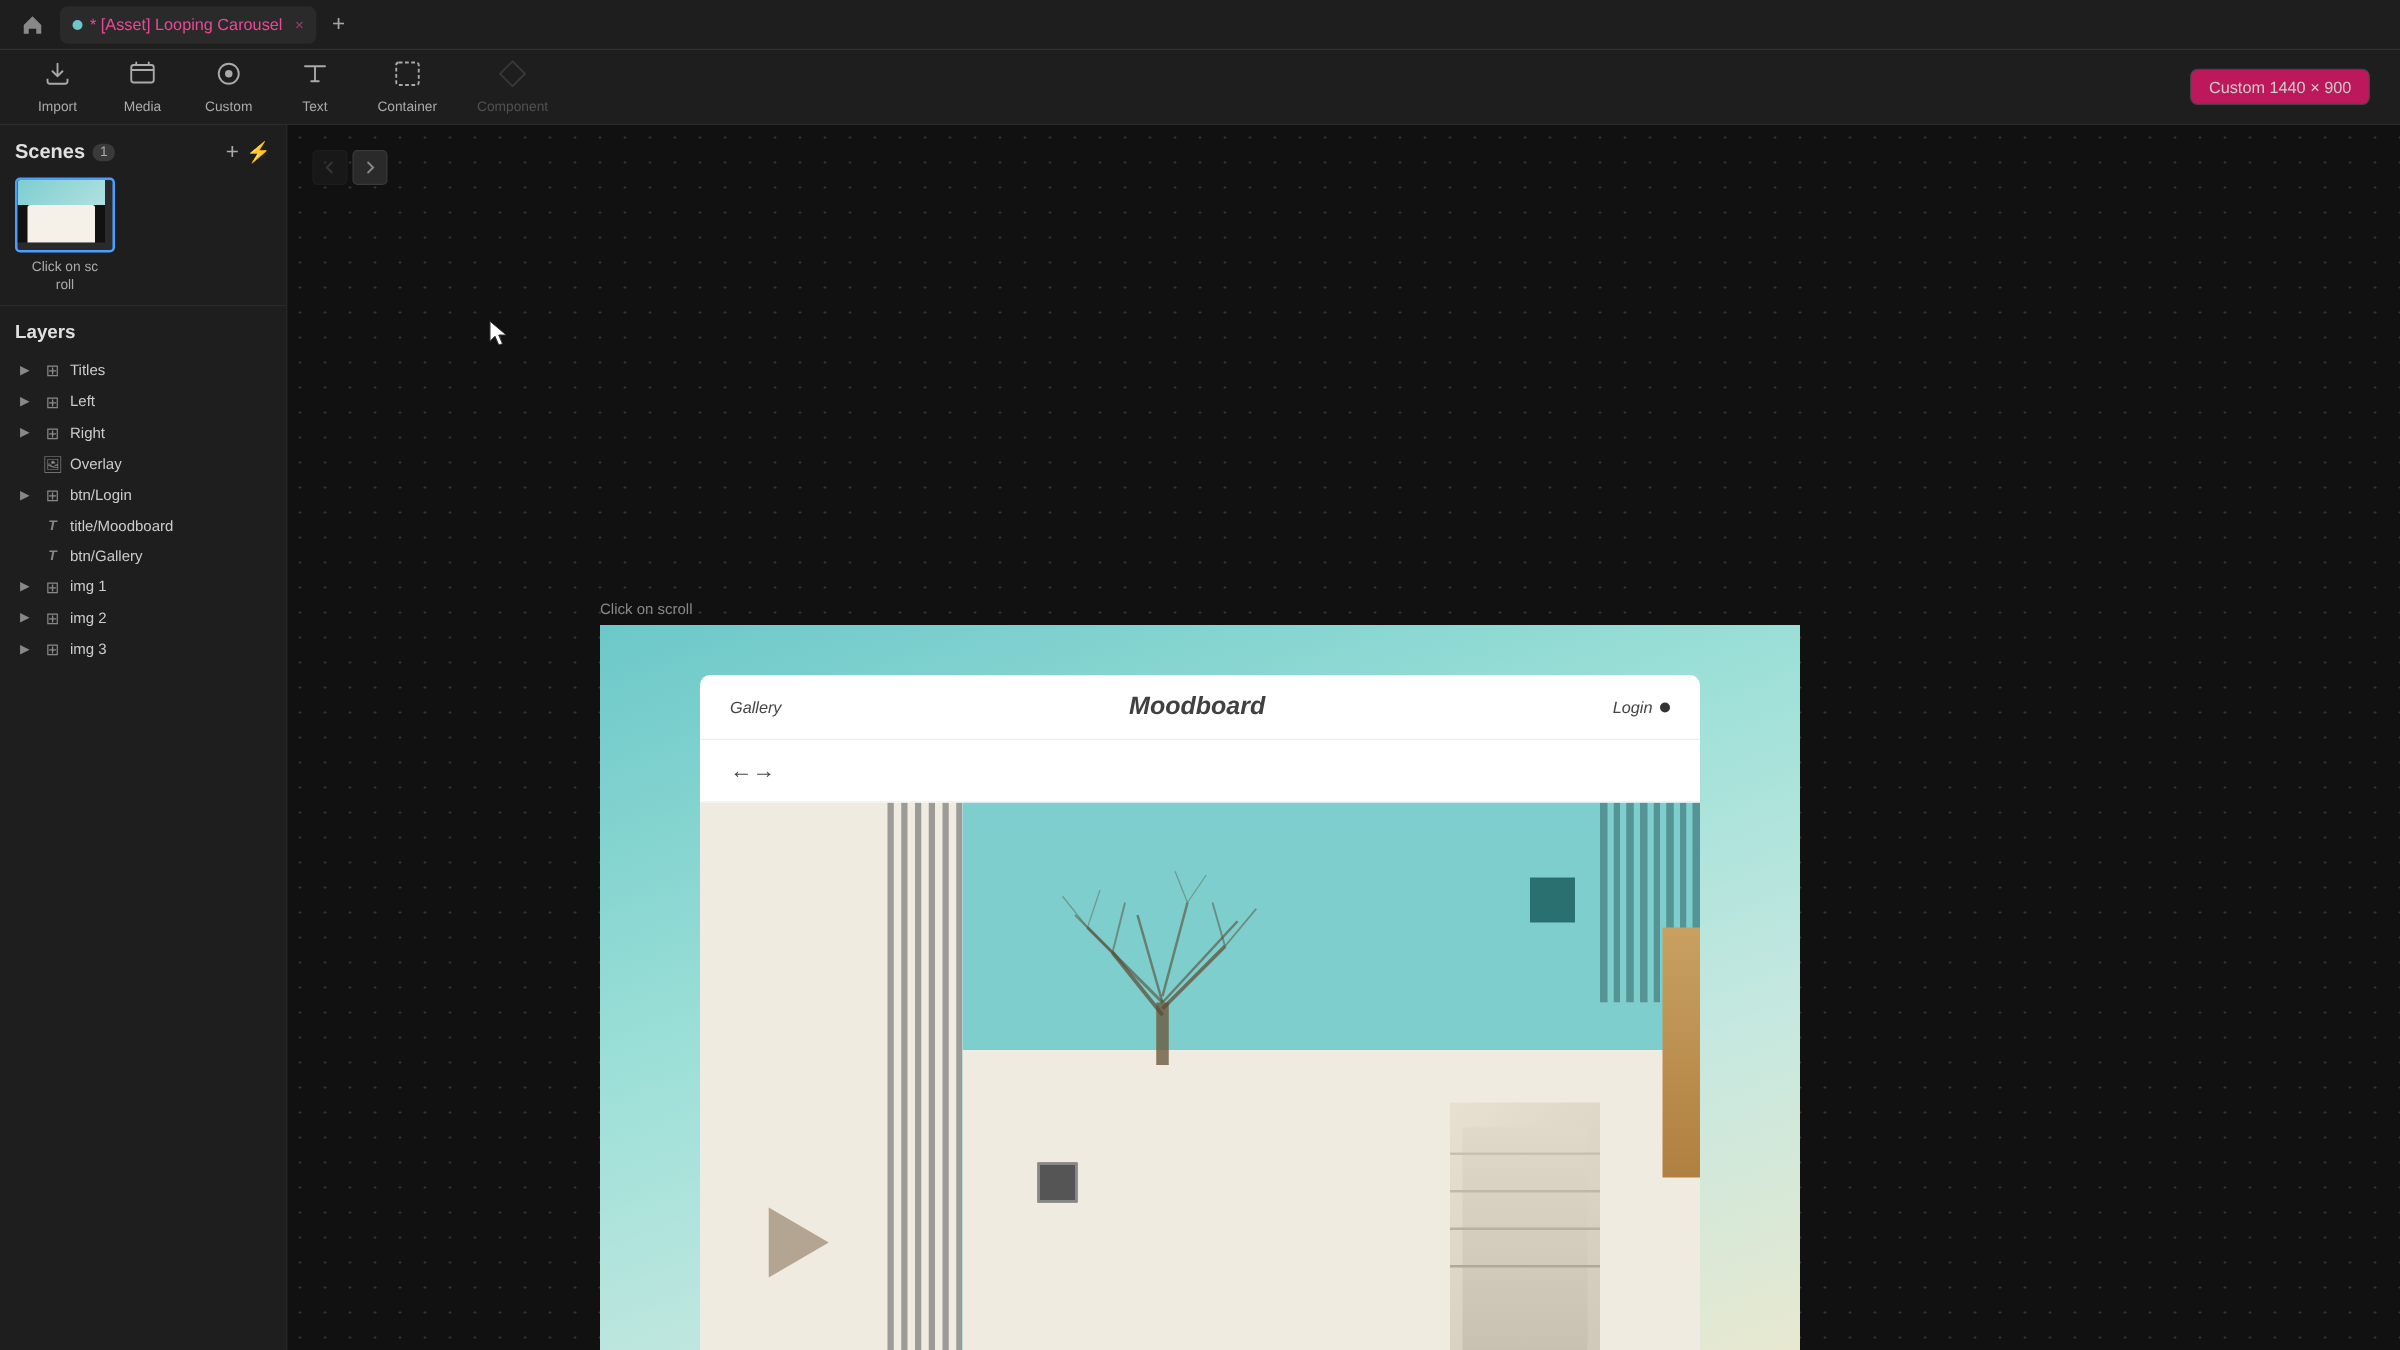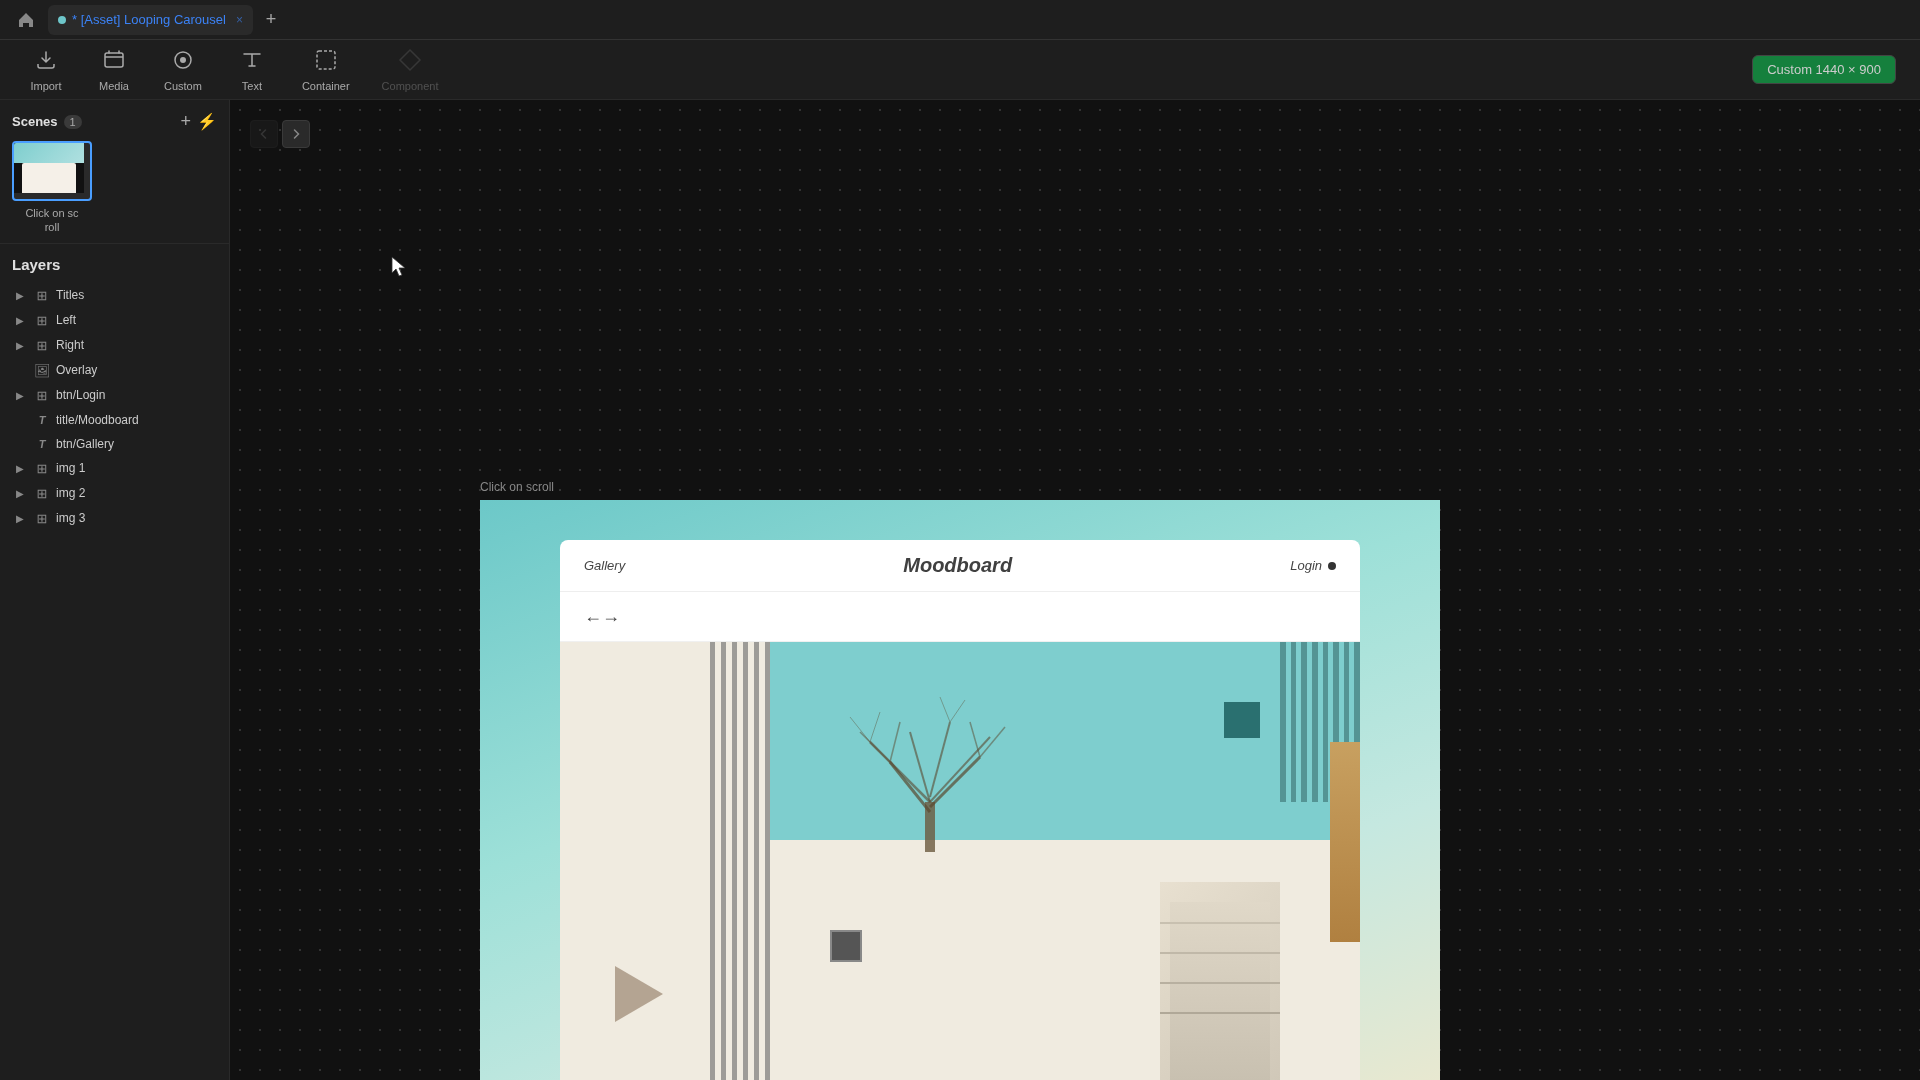--- a/index.html
+++ b/index.html
@@ -27,21 +27,21 @@
     .tab-item {
       display: flex;
       align-items: center;
       gap: 6px;
       background: #2a2a2a;
       border-radius: 6px;
       padding: 4px 10px;
       height: 30px;
       cursor: pointer;
       font-size: 13px;
-      color: #3b82f6;
+      color: #ec4899;
     }
     .tab-item .dot { width: 8px; height: 8px; background: #6ec6ca; border-radius: 50%; }
     .tab-close { margin-left: 4px; opacity: 0.6; cursor: pointer; font-size: 12px; }
     .tab-add { width: 28px; height: 28px; display: flex; align-items: center; justify-content: center; cursor: pointer; opacity: 0.6; font-size: 18px; }
 
     
     #toolbar {
       height: 60px;
       background: #1e1e1e;
       border-bottom: 1px solid #2a2a2a;
@@ -62,21 +62,21 @@
       cursor: pointer;
       min-width: 60px;
       color: #ccc;
     }
     .tool-btn .tool-icon { font-size: 20px; }
     .tool-btn .tool-label { font-size: 11px; color: #aaa; }
     .tool-btn.disabled { opacity: 0.35; cursor: default; }
     .viewport-size {
       position: absolute;
       right: 24px;
-      background: #15803d;
+      background: #be185d;
       border: 1px solid #444;
       border-radius: 6px;
       padding: 6px 14px;
       font-size: 13px;
       color: #ccc;
       cursor: pointer;
     }
 
     
     #main {
@@ -98,21 +98,21 @@
     #scenes-section {
       padding: 12px 12px 8px;
       border-bottom: 1px solid #2a2a2a;
     }
     .scenes-header {
       display: flex;
       align-items: center;
       gap: 6px;
       margin-bottom: 10px;
     }
-    .scenes-title { font-size: 13px; font-weight: 600; color: #e0e0e0; }
+    .scenes-title { font-size: 16px; font-weight: 600; color: #e0e0e0; }
     .scenes-count {
       background: #3a3a3a;
       border-radius: 10px;
       padding: 1px 6px;
       font-size: 11px;
       color: #aaa;
     }
     .scenes-actions { margin-left: auto; display: flex; gap: 6px; }
     .scenes-actions span { cursor: pointer; color: #aaa; font-size: 16px; }
 

